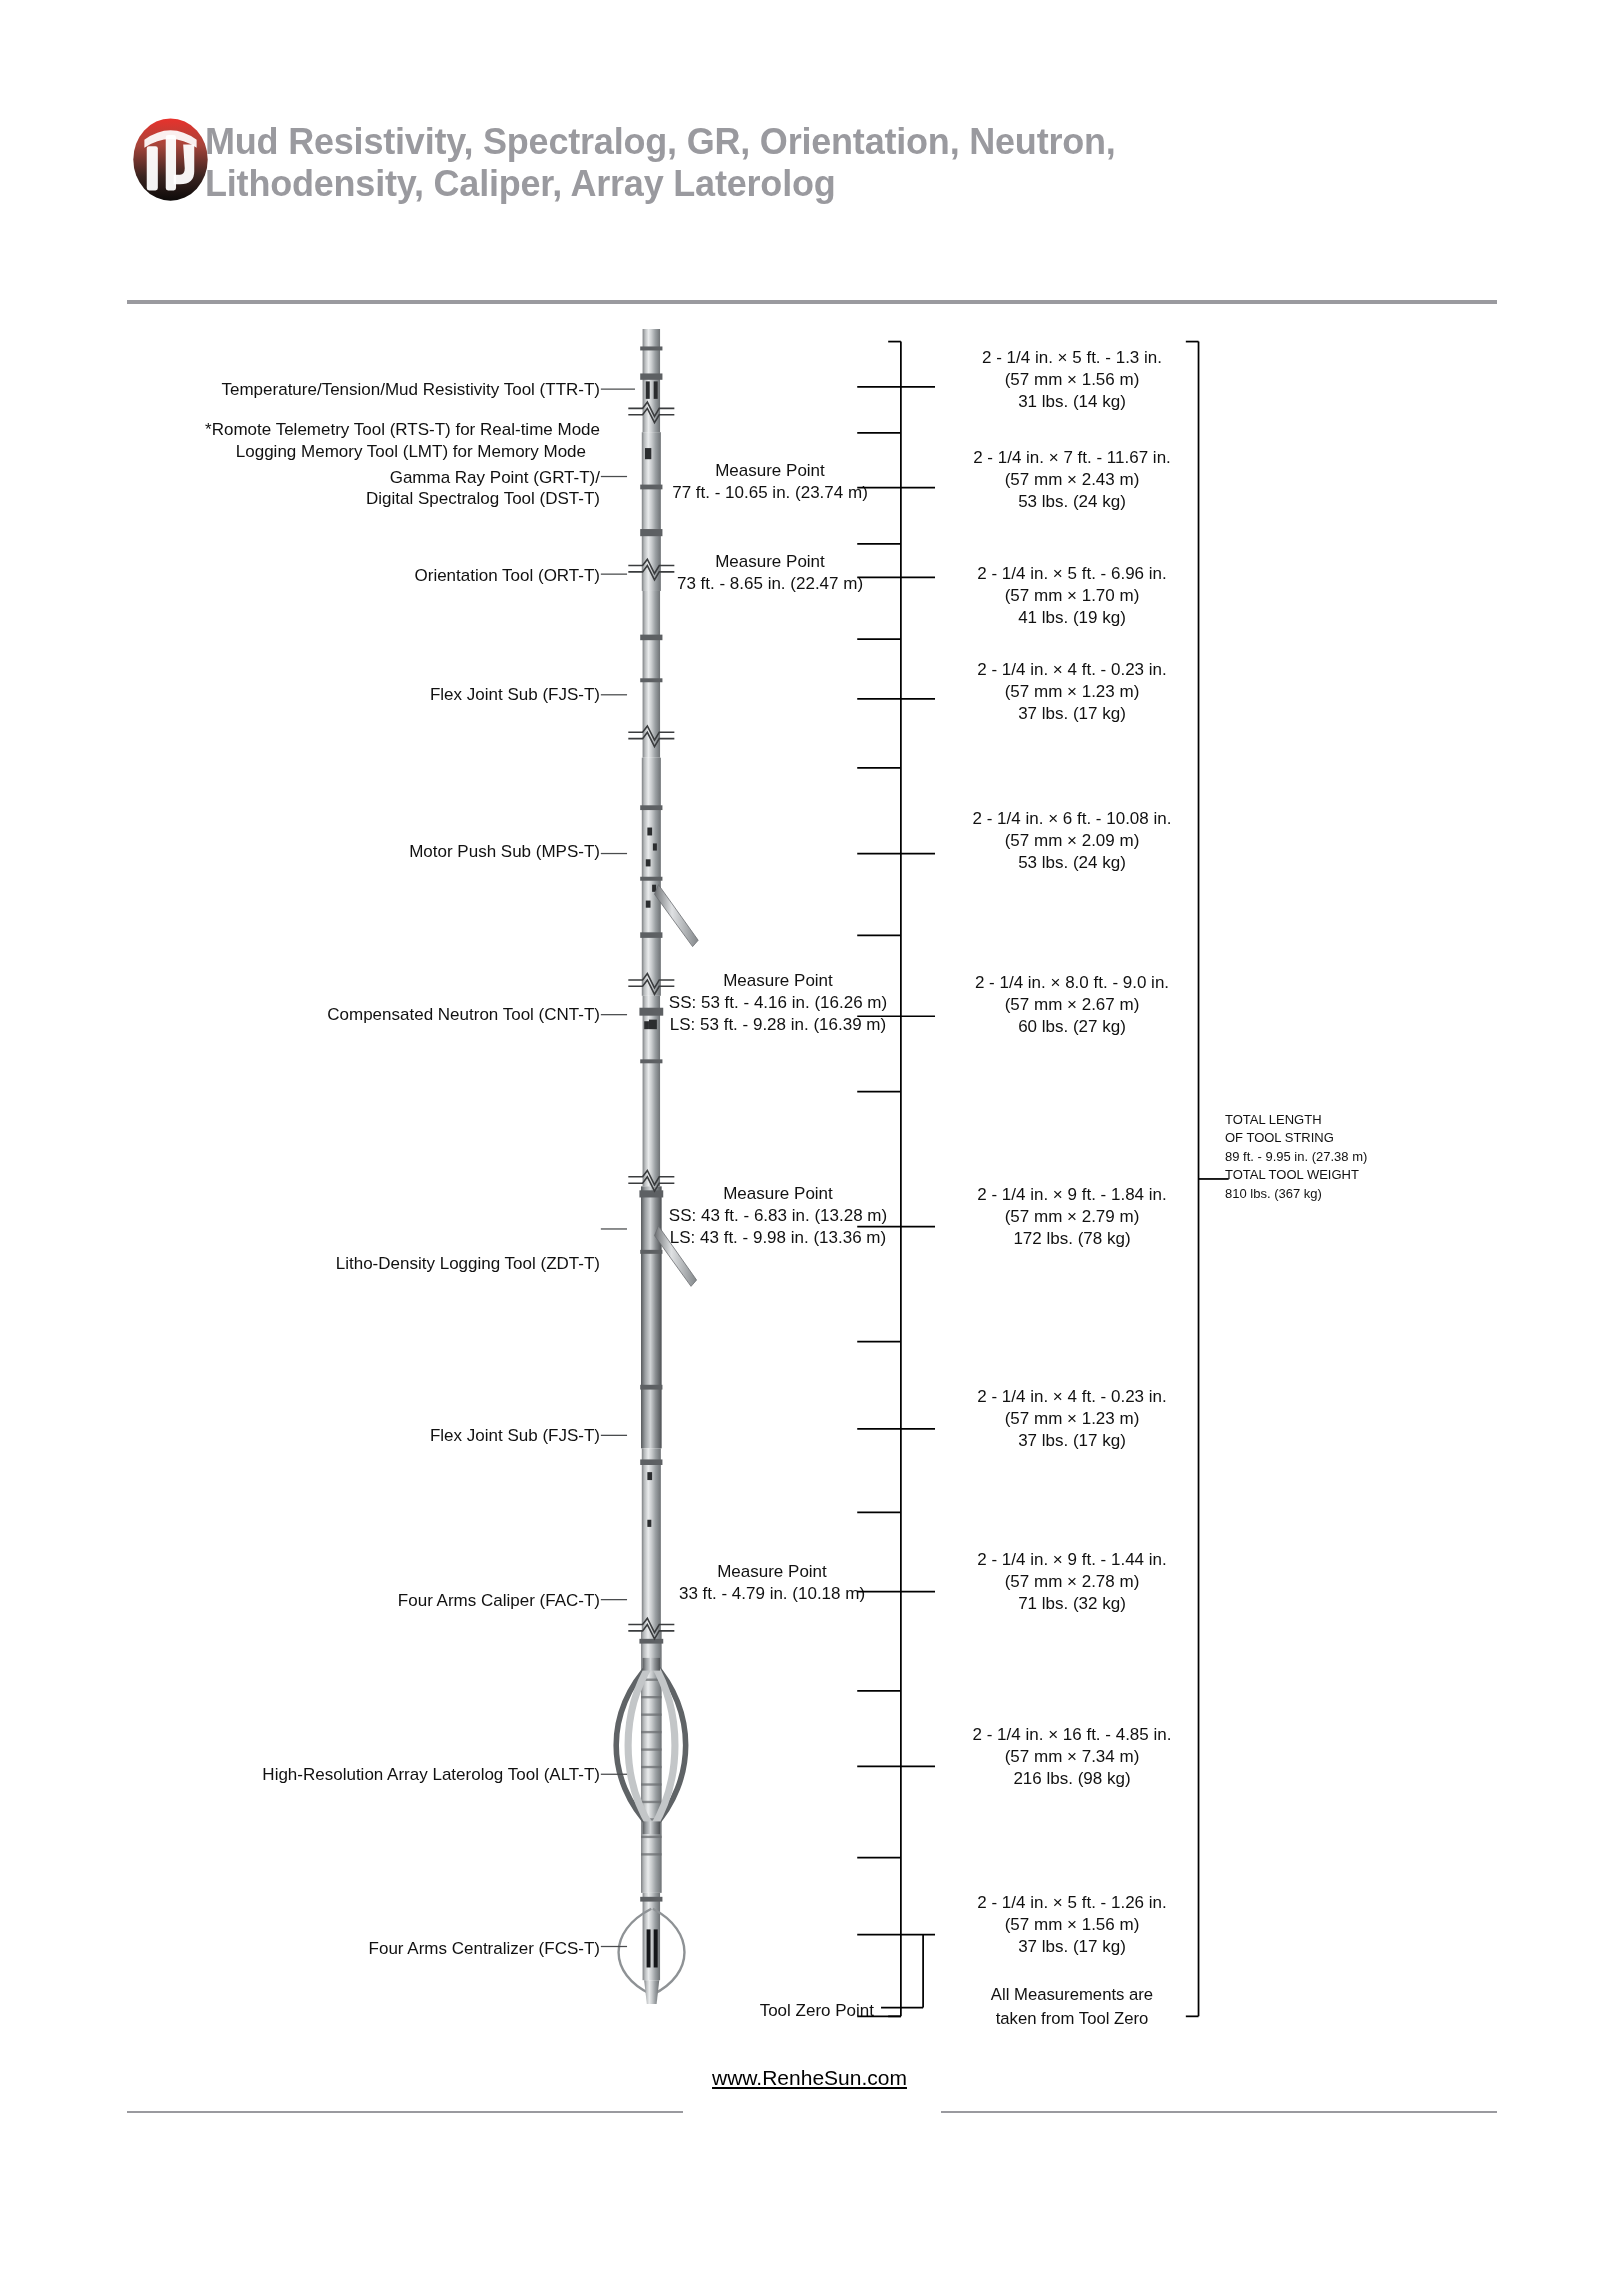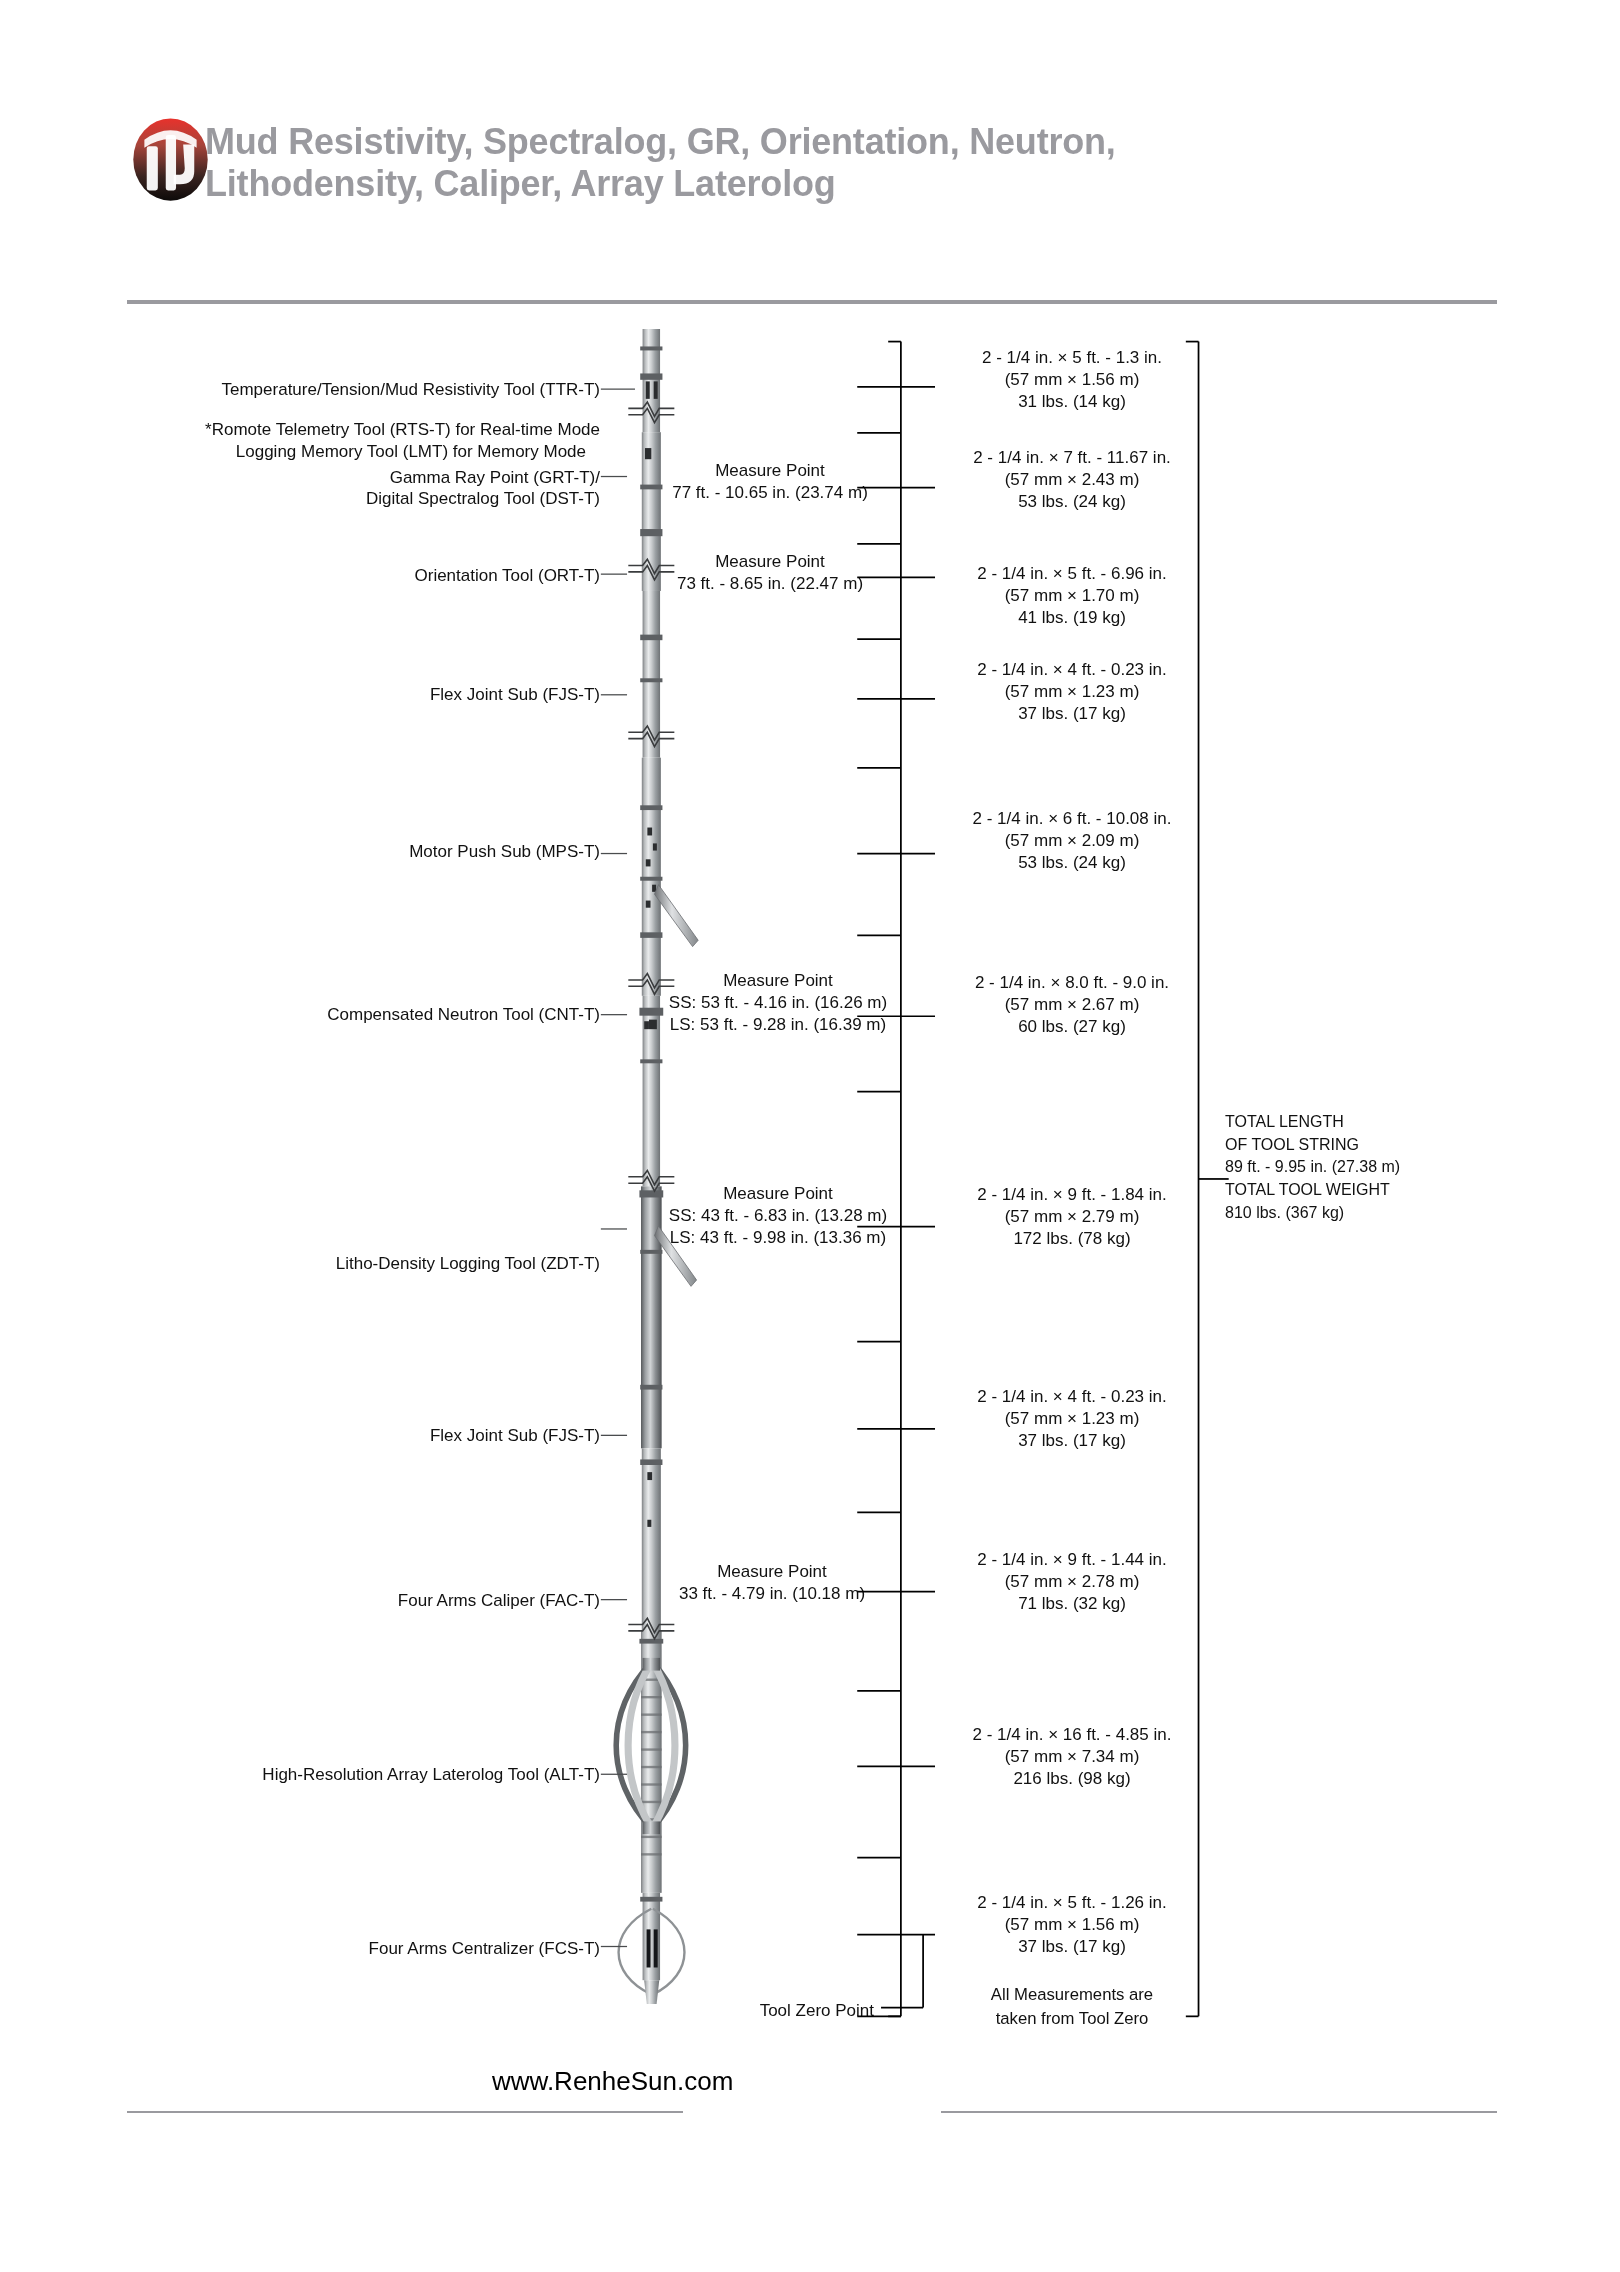--- a/index.html
+++ b/index.html
@@ -75,43 +75,45 @@
     color: #111;
     white-space: nowrap;
   }
   .lbl.r   { text-align: right; }
   .lbl.c   { text-align: center; }
   .lbl.l   { text-align: left; }
 
   .left-label  { font-size: 17px; }
   .mid-label   { font-size: 17px; }
   .spec-label  { font-size: 17px; }
-  .total-label { font-size: 16px; line-height: 1.42; }
+  .total-label { font-size: 13px; line-height: 1.42; }
   .note-label  { font-size: 16.7px; }
 
   
   #footer-rule-l {
     position: absolute;
     left: 127px; top: 2111px;
     width: 556px; height: 2.4px;
     background: #9a9a9f;
   }
   #footer-rule-r {
     position: absolute;
     left: 941px; top: 2111px;
     width: 556px; height: 2.4px;
     background: #9a9a9f;
   }
   #footer-urls {
     position: absolute;
     left: 492px; top: 2064px;
     width: 635px;
-    font-size: 26px;
+    text-align: center;
+    font-size: 21px;
     line-height: 1.35;
     color: #000;
+    text-decoration: underline;
   }
 </style>
 </head>
 <body>
 
 <div id="header">
 
   <div id="logo-mark">
     <svg width="95" height="94" viewBox="0 0 120 118">
       <defs>

